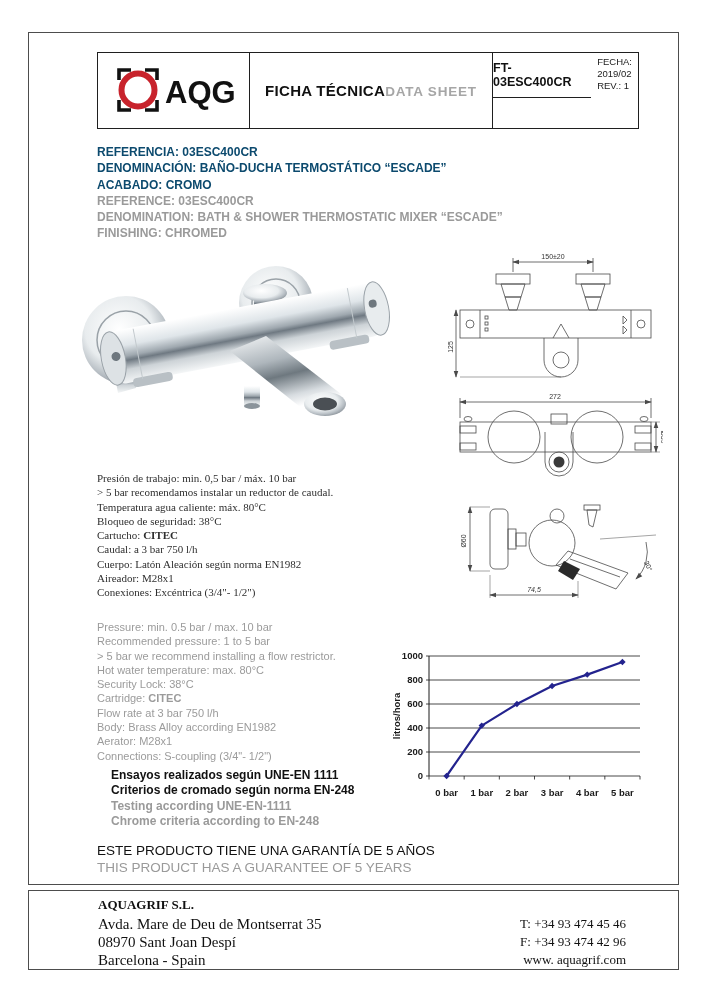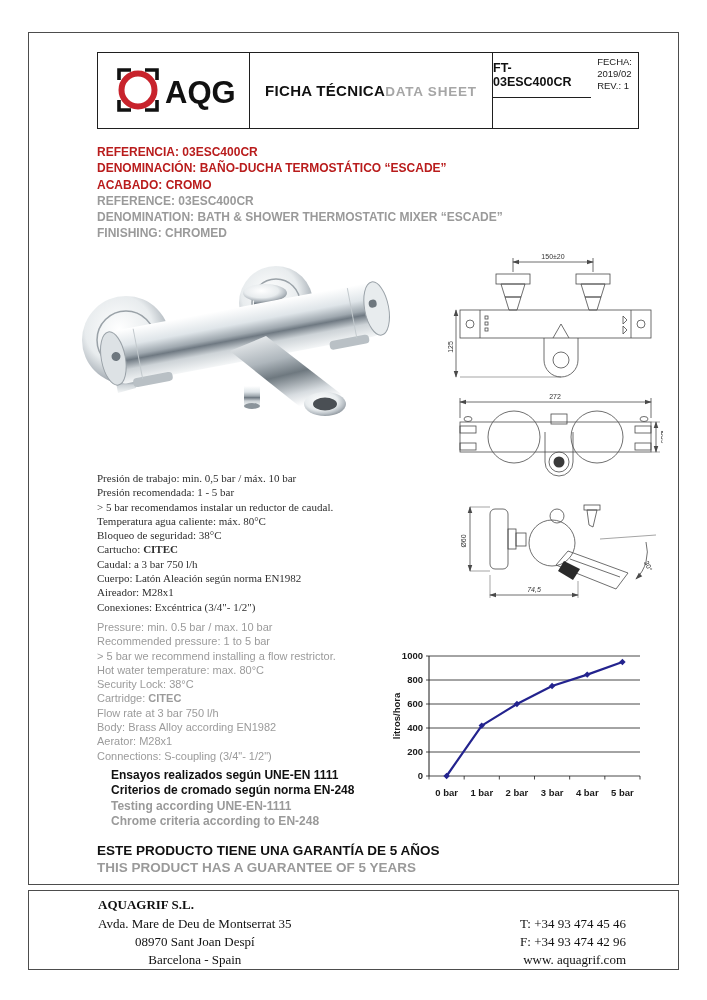--- a/index.html
+++ b/index.html
@@ -12,39 +12,39 @@
   .h-logo{width:151px;border-right:1px solid #1f1f1f;display:flex;align-items:center;justify-content:center;}
   .h-title{width:242px;border-right:1px solid #1f1f1f;display:flex;flex-direction:row;align-items:center;justify-content:center;}
   .h-title .t1{font-size:15px;font-weight:bold;color:#111;letter-spacing:.3px;}
   .h-title .t2{font-size:13.5px;font-weight:bold;color:#a6a6a6;letter-spacing:.8px;margin-top:2px;}
   .h-right{flex:1;display:flex;flex-direction:row;}
   .h-code{height:44px;border-bottom:1px solid #1f1f1f;display:flex;align-items:center;justify-content:center;
           font-size:12.5px;font-weight:bold;color:#111;}
   .h-meta{flex:1;padding:3px 6px;font-size:9.5px;line-height:12px;color:#222;}
   
   .ref{left:97px;top:144px;font-size:12px;font-weight:bold;line-height:16.3px;}
-  .ref-es{color:#b91c1c;}
+  .ref-es{color:#0c4a6e;}
   .ref-en{color:#9a9a9a;}
   
   .specs{left:97px;font-size:11px;line-height:14.3px;}
   .specs-es{top:471px;color:#2e2e2e;font-family:Liberation Serif, serif;}
   .specs-en{top:620px;color:#9b9b9b;}
   .specs b{font-weight:bold;}
   
   .standards{left:97px;top:768px;font-size:12px;font-weight:bold;line-height:15.4px;margin-left:14px;}
   .std-es{color:#111;}
   .std-en{color:#9a9a9a;}
-  .warranty{left:97px;top:842px;font-size:13.5px;font-weight:bold;line-height:17px;}
+  .warranty{left:97px;top:842px;font-size:13.5px;font-weight:normal;line-height:17px;}
   .war-es{color:#111;}
   .war-en{color:#9a9a9a;}
   
   .footer-box{left:28px;top:890px;width:649px;height:78px;border:1px solid #4d4d4d;background:#fff;
               font-family:"Liberation Serif",serif;color:#111;}
   .f-company{position:absolute;left:69px;top:6px;font-size:13px;font-weight:bold;}
-  .f-address{position:absolute;left:69px;top:24px;font-size:13px;line-height:18px;text-align:center;}
+  .f-address{position:absolute;left:69px;top:24px;font-size:15px;line-height:18px;}
   .f-contacts{position:absolute;right:52px;top:24px;font-size:13px;line-height:18px;text-align:right;}
   
   .photo{left:58px;top:248px;width:365px;height:215px;}
   .d1{left:448px;top:250px;width:215px;height:135px;}
   .d2{left:448px;top:390px;width:215px;height:100px;}
   .d3{left:460px;top:485px;width:200px;height:118px;}
   .chart{left:387px;top:642px;width:265px;height:160px;}
   svg text{font-family:"Liberation Sans",sans-serif;}
   .dimtxt{font-size:7px;fill:#333;}
   .draw{stroke:#4a4a4a;stroke-width:0.8;fill:none;}
@@ -252,21 +252,20 @@
         <path d="M186,57 A38,38 0 0 1 176,94" marker-end="url(#arS)"></path>
       </g>
       <text class="dimtxt" x="6" y="56" text-anchor="middle" transform="rotate(-90 6 56)">Ø60</text>
       <text class="dimtxt" x="74" y="107" text-anchor="middle" font-style="italic">74,5</text>
       <text class="dimtxt" x="186" y="82" text-anchor="middle" transform="rotate(65 186 82)">30°</text>
     </svg>
   </div>
 
   <div class="abs specs specs-es">
       <div class="spec-line">Presión de trabajo: min. 0,5 bar / máx. 10 bar</div>
-      <div class="spec-line">Presión recomendada: 1 - 5 bar</div>
       <div class="spec-line">&gt; 5 bar recomendamos instalar un reductor de caudal.</div>
       <div class="spec-line">Temperatura agua caliente: máx. 80°C</div>
       <div class="spec-line">Bloqueo de seguridad: 38°C</div>
       <div class="spec-line">Cartucho: <b>CITEC</b></div>
       <div class="spec-line">Caudal: a 3 bar 750 l/h</div>
       <div class="spec-line">Cuerpo: Latón Aleación según norma EN1982</div>
       <div class="spec-line">Aireador: M28x1</div>
       <div class="spec-line">Conexiones: Excéntrica (3/4"- 1/2")</div>
     </div>
   <div class="abs specs specs-en">

